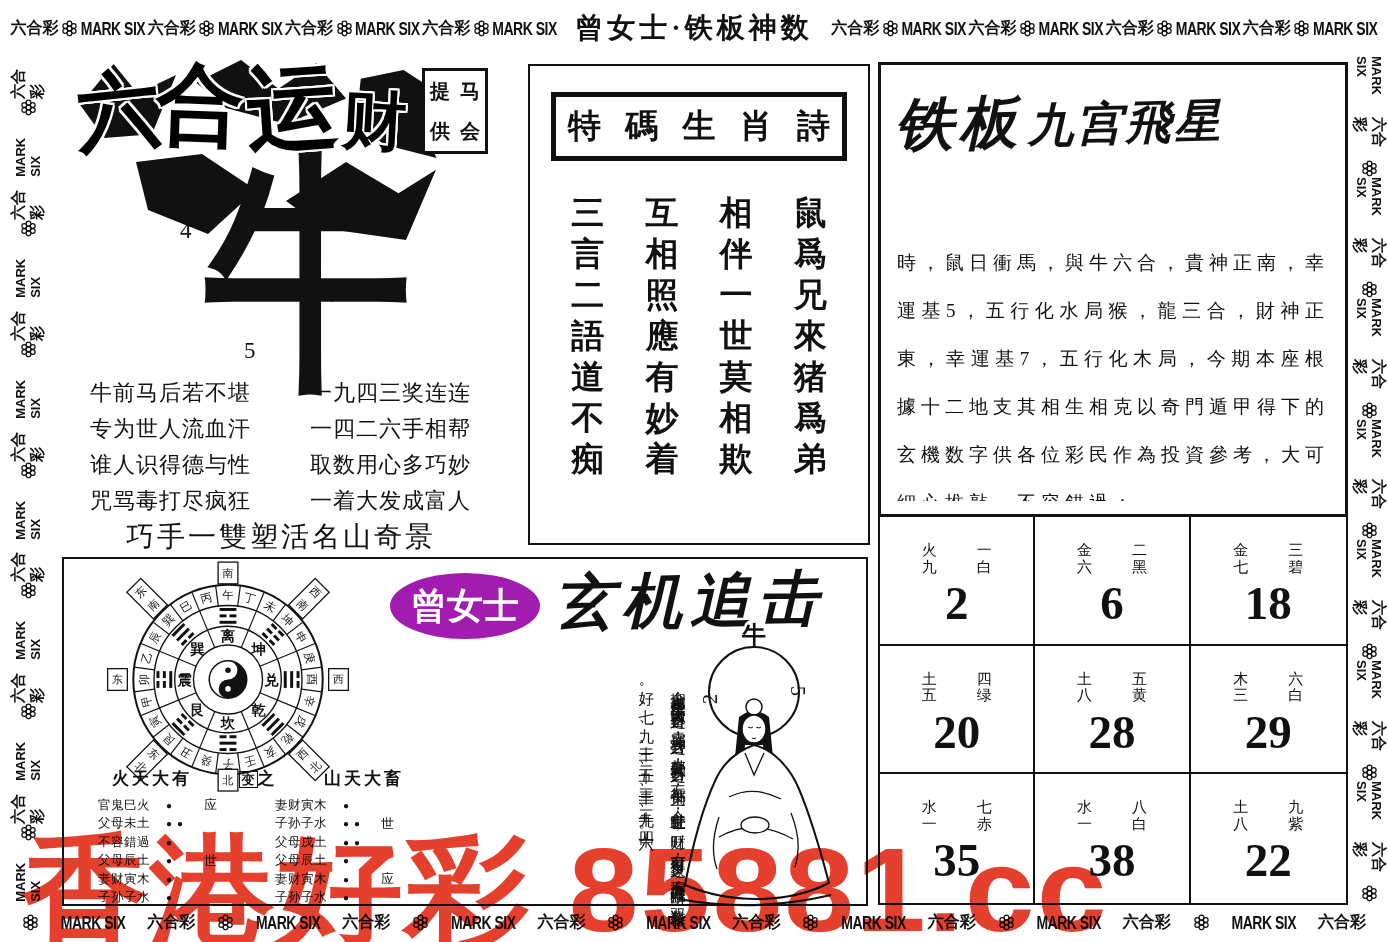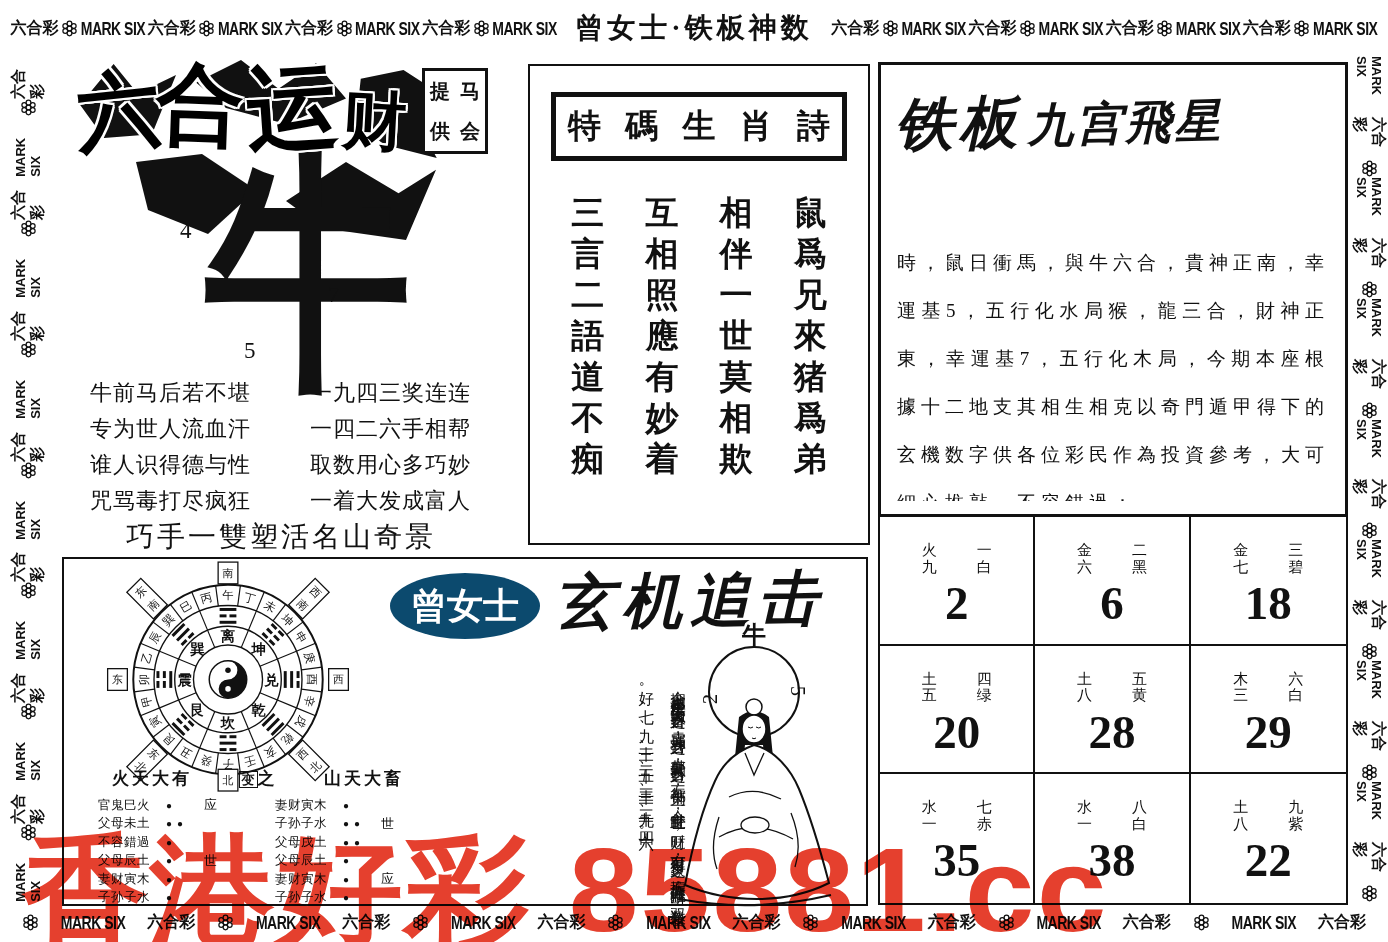--- a/index.html
+++ b/index.html
@@ -71,21 +71,21 @@
   #bottom-panel{position:absolute;left:62px;top:557px;width:806px;height:349px;border:2px solid #111;box-sizing:border-box;}
   #compass-wrap{position:absolute;left:16px;top:2px;width:296px;height:239px;}
   #hex-title{position:absolute;left:48px;top:208px;width:292px;display:flex;justify-content:space-between;
              align-items:center;font-size:17px;font-weight:600;letter-spacing:3px;white-space:nowrap;}
   .boxed{border:1.5px solid #111;padding:0 2px;font-size:13px;letter-spacing:0;}
   #hex-table{position:absolute;left:34px;top:237px;width:330px;display:grid;grid-template-columns:1fr 1fr;column-gap:24px;}
   .hexrow{display:flex;align-items:center;height:18.5px;font-size:12.5px;white-space:nowrap;font-family:Liberation Serif, serif;}
   .hname{width:64px;letter-spacing:0.5px;}
   .hdots{width:38px;font-size:10px;letter-spacing:5px;margin-left:4px;}
   .hmark{font-size:13px;}
-  #badge{position:absolute;left:326px;top:14px;width:150px;height:66px;background:#0c4a6e;border-radius:50%;
+  #badge{position:absolute;left:326px;top:14px;width:150px;height:66px;background:#a21caf;border-radius:50%;
          color:#fff;display:flex;align-items:center;justify-content:center;gap:4px;font-size:36px;font-weight:800;z-index:2;}
   #xuanji-title{position:absolute;left:490px;top:2px;font-size:60px;font-weight:800;font-style:italic;
                 letter-spacing:8px;transform:rotate(-1deg);white-space:nowrap;}
   #vtext{position:absolute;left:330px;top:120px;width:300px;height:226px;writing-mode:vertical-rl;
          font-size:15.5px;line-height:2.05;letter-spacing:1.5px;}
   #buddha{position:absolute;left:595px;top:58px;z-index:1;}
   
   #watermark{position:absolute;left:22px;top:812px;font-size:116px;font-weight:900;color:#e5402e;
              font-family:"Liberation Sans",sans-serif;white-space:nowrap;z-index:40;mix-blend-mode:multiply;
              transform:scaleX(1.08) scaleY(1.02);transform-origin:left top;letter-spacing:2px;}

